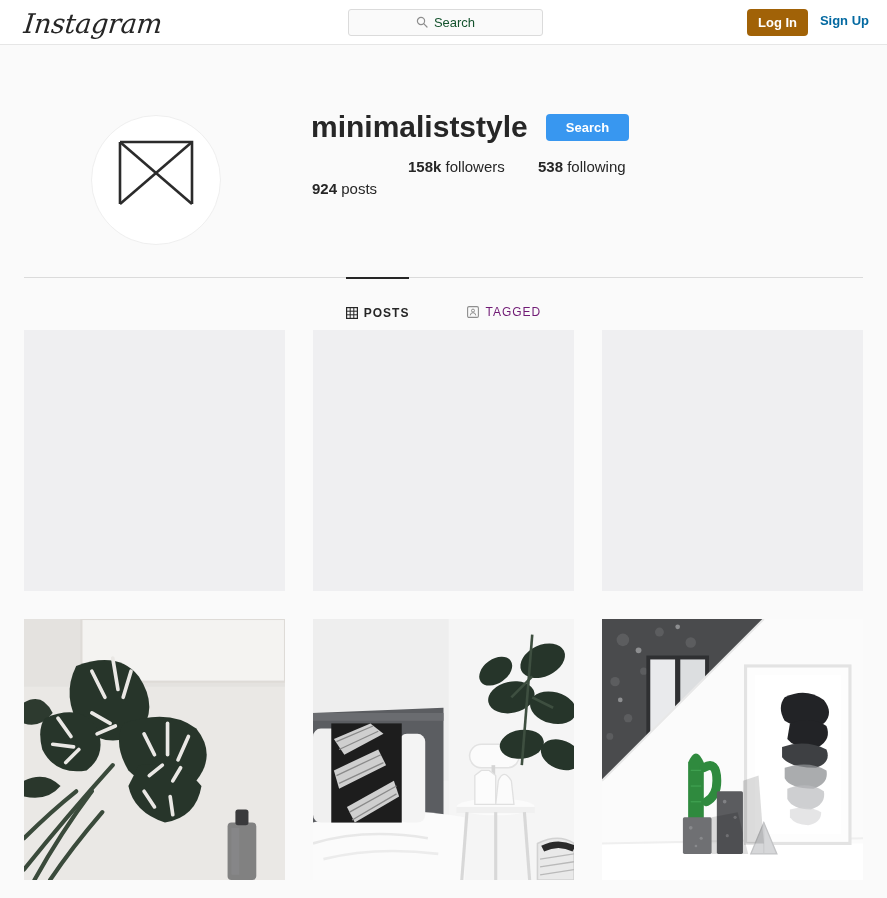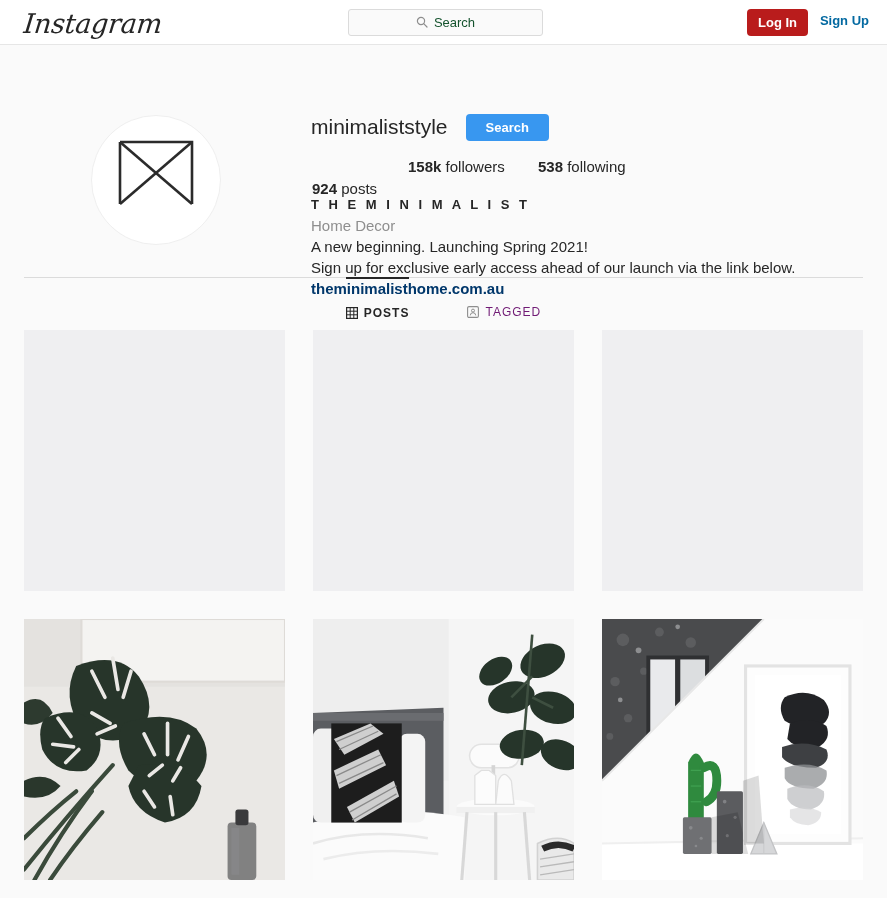--- a/index.html
+++ b/index.html
@@ -45,21 +45,21 @@
   .search-glyph { display: block; }
   .search-placeholder {
     font-size: 13px;
     color: #14532d;
   }
   .login-btn {
     position: absolute;
     right: 79px; top: 9px;
     height: 27px;
     padding: 0 11px;
-    background: #b91c1c;
+    background: #a16207;
     border: none;
     border-radius: 4px;
     color: #ffffff;
     font-size: 13px;
     font-weight: bold;
     font-family: "Liberation Sans", sans-serif;
     cursor: pointer;
     line-height: 27px;
   }
   .signup-btn {
@@ -92,22 +92,22 @@
     justify-content: center;
   }
   .username-row {
     position: absolute;
     left: 311px; top: 66px;
     display: flex;
     align-items: center;
     gap: 18px;
   }
   .username {
-    font-size: 21px;
-    font-weight: 400;
+    font-size: 30px;
+    font-weight: 700;
     color: #262626;
     line-height: 32px;
   }
   .follow-btn {
     background: #3897f0;
     border: none;
     border-radius: 4px;
     color: #ffffff;
     font-size: 13px;
     font-weight: bold;
@@ -227,27 +227,20 @@
     <span class="stat stat-followers">
       <span class="num">158k</span>
       <span>followers</span>
     </span>
     <span class="stat stat-following">
       <span class="num">538</span>
       <span>following</span>
     </span>
   </div>
 
-  <div class="bio">
-    <div class="bio-title">T H E M I N I M A L I S T</div>
-    <div class="bio-category">Home Decor</div>
-    <div>A new beginning. Launching Spring 2021!</div>
-    <div>Sign up for exclusive early access ahead of our launch via the link below.</div>
-    <div class="bio-link">theminimalisthome.com.au</div>
-  </div>
 </div>
 
 <div class="tabs-wrap">
   <div class="tabs">
     <div class="tab active">
       <span>
         <svg width="12" height="12" viewBox="0 0 12 12">
           <rect x="0.6" y="0.6" width="10.8" height="10.8" fill="none" stroke="#262626" stroke-width="1.2"></rect>
           <line x1="4.2" y1="0.6" x2="4.2" y2="11.4" stroke="#262626" stroke-width="1"></line>
           <line x1="7.8" y1="0.6" x2="7.8" y2="11.4" stroke="#262626" stroke-width="1"></line>

